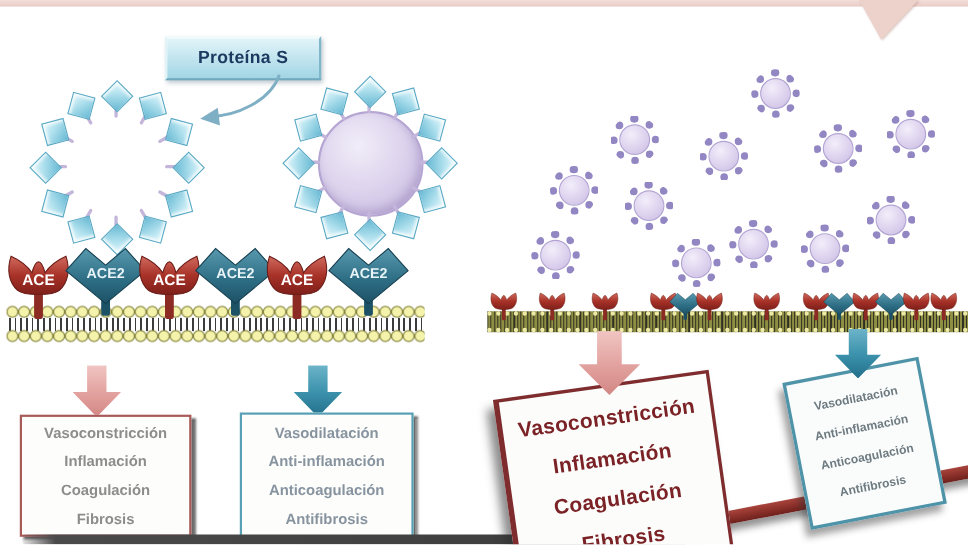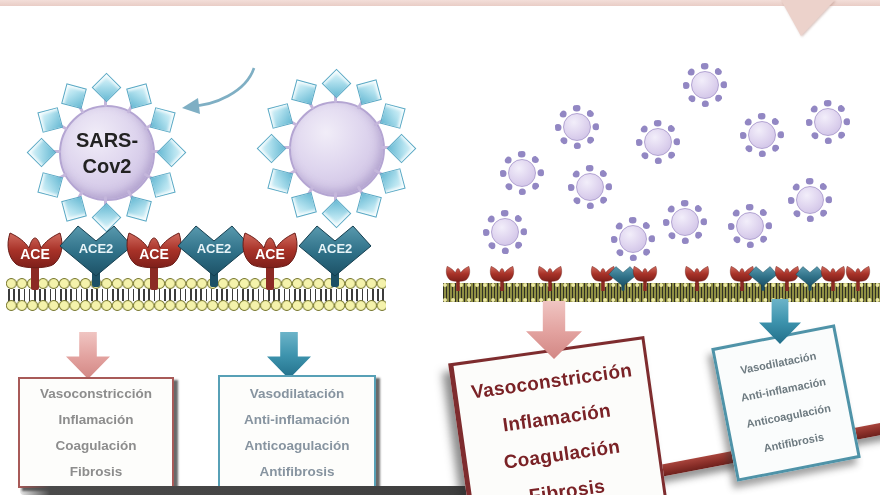--- a/index.html
+++ b/index.html
@@ -107,30 +107,27 @@
         <stop offset="1" stop-color="#1d5166"></stop>
     </linearGradient>
   </defs>
 </svg>
 
 <div class="stage">
 
   <div class="abs banner-band"></div>
   <div class="abs banner-head"></div>
 
+  <div class="abs protein-box">Proteína S</div>
   <svg class="abs curve-arrow" width="120" height="58">
     <path d="M96,6 C88,30 56,44 32,44" fill="none" stroke="#7fafc4" stroke-width="2.6"></path>
     <path d="M40,36 L24,46 L42,52 Z" fill="#7fafc4"></path>
   </svg>
 
   <div class="abs virus-big" style="left:20px;top:66px;">
-    <div class="virus-body">
-      <span class="virus-name">SARS-</span>
-      <span class="virus-name">Cov2</span>
-    </div>
   <div class="spike-stem" style="left: 83.5px; top: 77.5px; transform: rotate(0deg) translateY(-52px);"></div>
       <div class="spike-diamond" style="left: 75.5px; top: 75.5px; transform: rotate(0deg) translateY(-65px) rotate(45deg);"></div>
       <div class="spike-stem" style="left: 83.5px; top: 77.5px; transform: rotate(30deg) translateY(-52px);"></div>
       <div class="spike-diamond" style="left: 75.5px; top: 75.5px; transform: rotate(30deg) translateY(-65px) rotate(45deg);"></div>
       <div class="spike-stem" style="left: 83.5px; top: 77.5px; transform: rotate(60deg) translateY(-52px);"></div>
       <div class="spike-diamond" style="left: 75.5px; top: 75.5px; transform: rotate(60deg) translateY(-65px) rotate(45deg);"></div>
       <div class="spike-stem" style="left: 83.5px; top: 77.5px; transform: rotate(90deg) translateY(-52px);"></div>
       <div class="spike-diamond" style="left: 75.5px; top: 75.5px; transform: rotate(90deg) translateY(-65px) rotate(45deg);"></div>
       <div class="spike-stem" style="left: 83.5px; top: 77.5px; transform: rotate(120deg) translateY(-52px);"></div>
       <div class="spike-diamond" style="left: 75.5px; top: 75.5px; transform: rotate(120deg) translateY(-65px) rotate(45deg);"></div>

